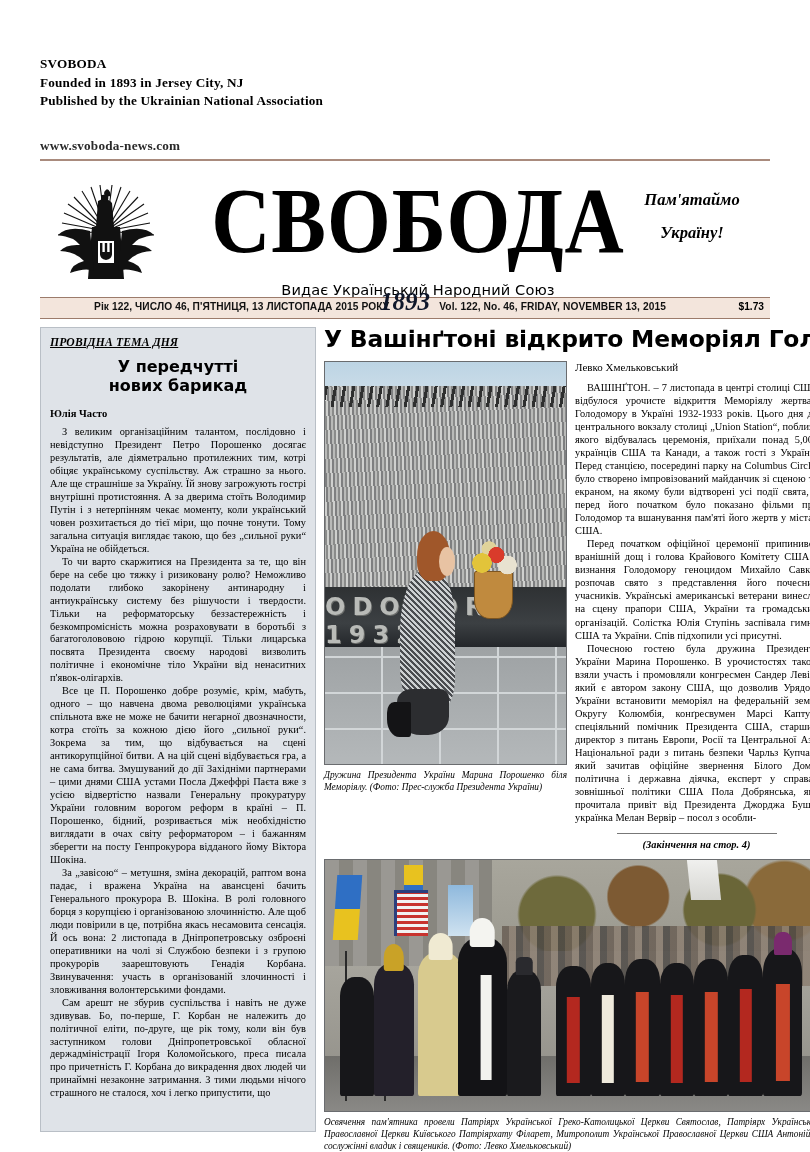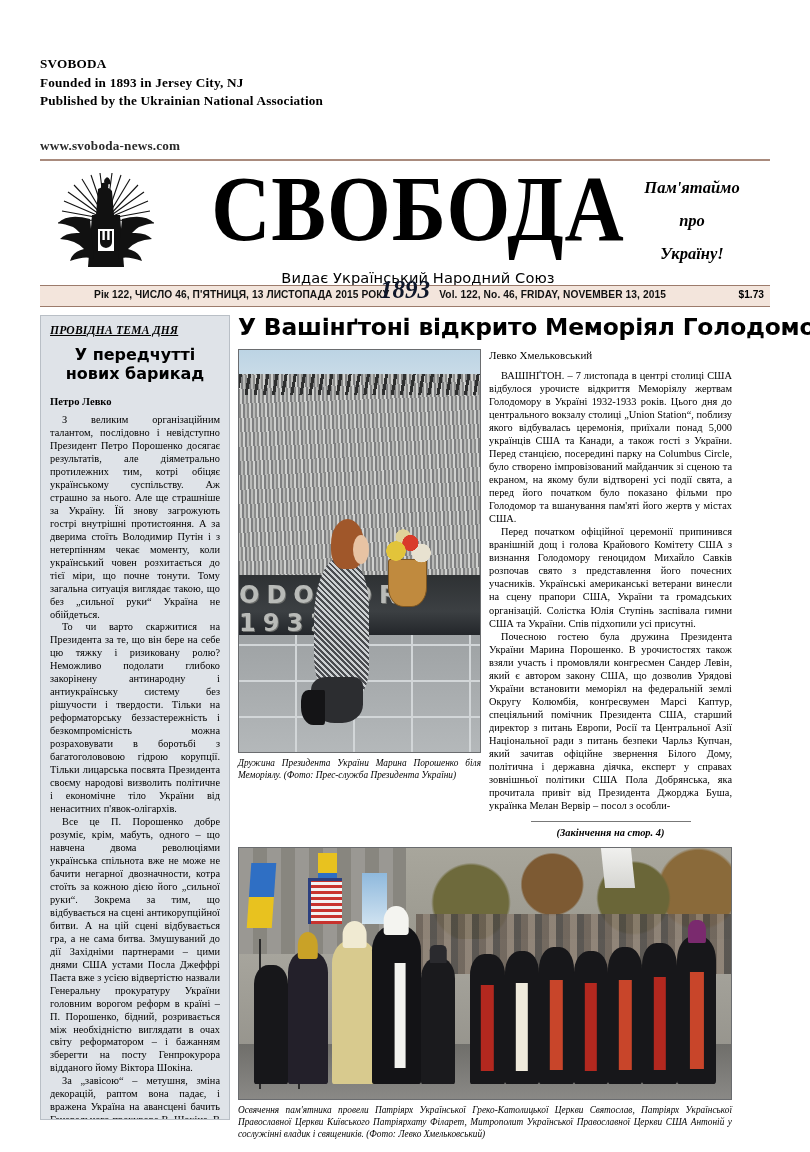--- a/index.html
+++ b/index.html
@@ -20,21 +20,21 @@
     font-weight: bold; font-size: 13.2px; letter-spacing: .2px;
   }
   .weburl {
     margin-top: 26px;
     font-family: "Liberation Sans", sans-serif;
     font-size: 9.4px; color: #2a2a2a; letter-spacing: .1px;
   }
   .rule-brown { height: 2px; background: #a98b7d; margin-top: 3px; }
 
   
-  .masthead { position: relative; height: 118px; margin-top: 2px; }
+  .masthead { position: relative; height: 118px; margin-top: 14px; }
   .emblem { position:absolute; left: 14px; top: 4px; width: 104px; height: 108px; }
   .nameplate {
     position:absolute; left: 118px; top: -8px; width: 520px; text-align:center;
   }
   .nameplate .word {
     font-family: "Liberation Serif", "DejaVu Serif", serif;
     font-weight: bold;
     font-size: 82px;
     letter-spacing: 1px;
     line-height: 1.02;
@@ -73,21 +73,21 @@
   .datebar .price { position:absolute; top:3px; right: 6px;
     font-family: "Liberation Sans", sans-serif; font-size: 10.2px; font-weight:bold; }
   .datebar .year1893 {
     position:absolute; left: 50%; top: -10px; transform: translateX(-50%);
     font-family: "Liberation Serif", serif; font-style: italic; font-weight: bold;
     font-size: 25px; color: #0f172a;
   }
 
   
   .content { display: flex; gap: 8px; margin-top: 8px; }
-  .col-left  { width: 190px; flex: none; }
+  .col-left  { width: 276px; flex: none; }
   .col-mid   { width: 243px; flex: none; }
   .col-right { width: 243px; flex: none; }
 
   
   .feature {
     background: #dfe3e8;
     border: 1px solid #b9bfc6;
     padding: 8px 9px 10px 9px;
     height: 805px;
     overflow: hidden;
@@ -302,42 +302,41 @@
       </svg>
     </div>
 
     <div class="nameplate">
       <div class="word">СВОБОДА</div>
       <div class="sub">Видає Український Народний Союз</div>
     </div>
 
     <div class="slogan">
       <div>Пам'ятаймо</div>
-      <div>про</div>
       <div>Україну!</div>
     </div>
   </div>
 
   <div class="datebar">
     <span class="left">Рік 122, ЧИСЛО 46, П'ЯТНИЦЯ, 13 ЛИСТОПАДА 2015 РОКУ</span>
     <span class="year1893">1893</span>
     <span class="right">Vol. 122, No. 46, FRIDAY, NOVEMBER 13, 2015</span>
     <span class="price">$1.73</span>
   </div>
 
   <div class="content">
 
     <div class="col-left">
       <div class="feature">
         <div class="kicker">ПРОВІДНА ТЕМА ДНЯ</div>
         <div class="feat-head">
           <div>У передчутті</div>
           <div>нових барикад</div>
         </div>
-        <div class="byline-serif">Петро Левко</div>
+        <div class="byline-serif">Юлія Часто</div>
         <div class="body-l">
           <p>З великим організаційним талантом, послідовно і невідступно Президент Петро Порошенко досягає результатів, але діяметрально протилежних тим, котрі обіцяє українському суспільству. Аж страшно за нього. Але ще страшніше за Україну. Їй знову загрожують гострі внутрішні протистояння. А за дверима стоїть Володимир Путін і з нетерпінням чекає моменту, коли український човен розхитається до тієї міри, що почне тонути. Тому загальна ситуація виглядає такою, що без „сильної руки“ Україна не обійдеться.</p>
           <p>То чи варто скаржитися на Президента за те, що він бере на себе цю тяжку і ризиковану ролю? Неможливо подолати глибоко закорінену антинародну і антиукраїнську систему без рішучости і твердости. Тільки на реформаторську беззастережність і безкомпромісність можна розраховувати в боротьбі з багатоголововою гідрою корупції. Тільки лицарська посвята Президента своєму народові визволить політичне і економічне тіло України від ненаситних п'явок-олігархів.</p>
           <p>Все це П. Порошенко добре розуміє, крім, мабуть, одного – що навчена двома революціями українська спільнота вже не може не бачити негарної двозначности, котра стоїть за кожною дією його „сильної руки“. Зокрема за тим, що відбувається на сцені антикорупційної битви. А на цій сцені відбувається гра, а не сама битва. Змушуваний до дії Західніми партнерами – цими днями США устами Посла Джеффрі Паєта вже з усією відвертістю назвали Генеральну прокуратуру України головним ворогом реформ в країні – П. Порошенко, бідний, розривається між необхідністю виглядати в очах світу реформатором – і бажанням зберегти на посту Генпрокурора відданого йому Віктора Шокіна.</p>
           <p>За „завісою“ – метушня, зміна декорацій, раптом вона падає, і вражена Україна на авансцені бачить Генерального прокурора В. Шокіна. В ролі головного борця з корупцією і організованою злочинністю. Але щоб люди повірили в це, потрібна якась несамовита сенсація. Й ось вона: 2 листопада в Дніпропетровську озброєні оперативники на чолі зі Службою безпеки і з групою прокурорів заарештовують Генадія Корбана. Звинувачення: участь в організованій злочинності і зловживання волонтерськими фондами.</p>
           <p>Сам арешт не збурив суспільства і навіть не дуже здивував. Бо, по-перше, Г. Корбан не належить до політичної еліти, по-друге, ще рік тому, коли він був заступником голови Дніпропетровської обласної держадміністрації Ігоря Коломойського, преса писала про причетність Г. Корбана до викрадення двох людей чи принаймні незаконне затримання. З тими людьми нічого страшного не сталося, хоч і легко припустити, що</p>
         </div>
 
       </div>
     </div>

